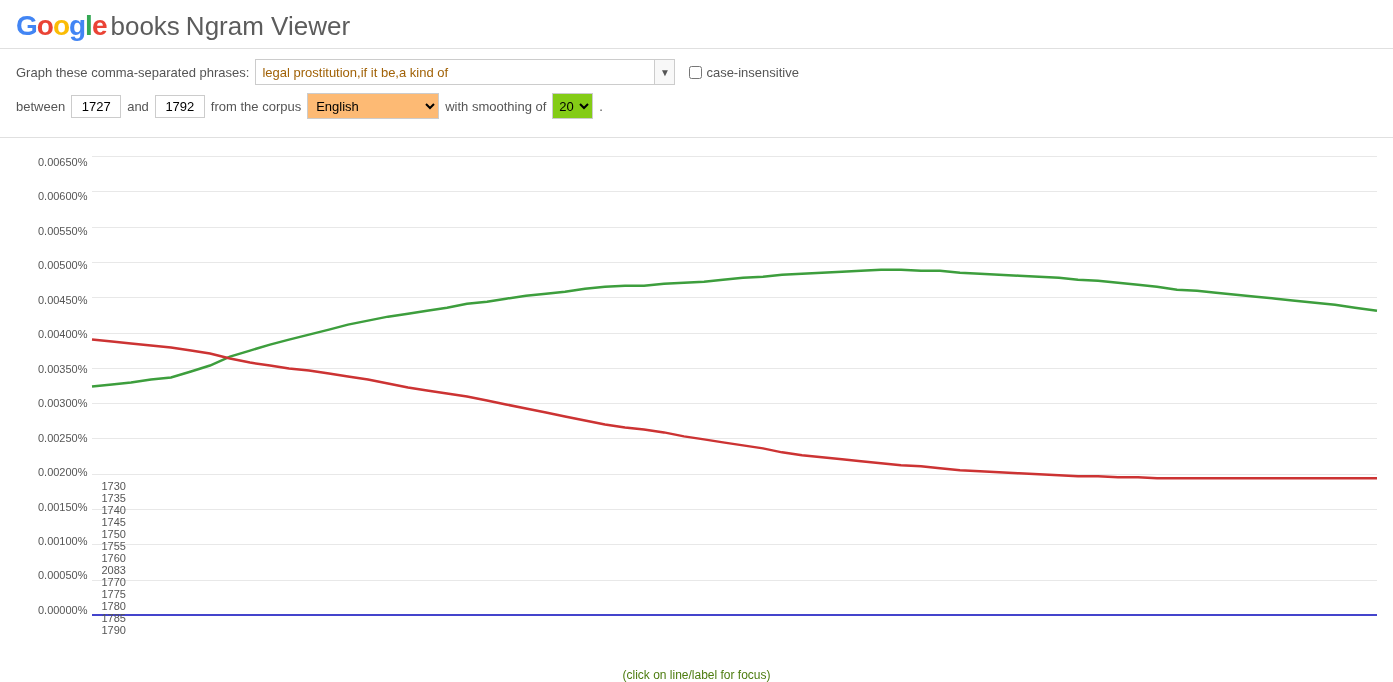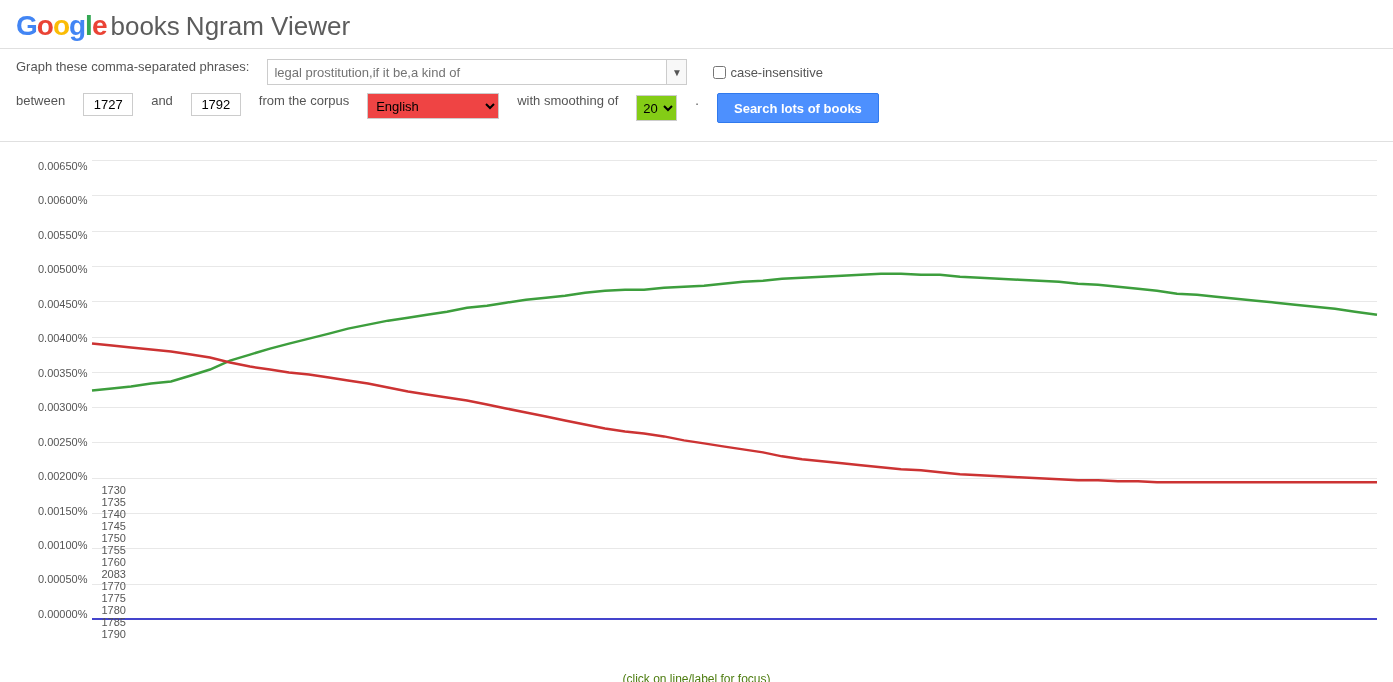--- a/index.html
+++ b/index.html
@@ -11,28 +11,28 @@
     .logo-g { color: #4285F4; }
     .logo-o1 { color: #EA4335; }
     .logo-o2 { color: #FBBC05; }
     .logo-g2 { color: #4285F4; }
     .logo-l { color: #34A853; }
     .logo-e { color: #EA4335; }
     .logo-books { font-size: 26px; color: #5c5c5c; font-weight: normal; margin-left: 4px; }
     .logo-ngram { font-size: 26px; color: #5c5c5c; font-weight: normal; margin-left: 6px; }
 
     #controls { padding: 10px 16px; border-bottom: 1px solid #e0e0e0; }
-    .control-row { display: flex; gap: 18px; margin-bottom: 8px; }
+    .control-row { display: flex; align-items: center; gap: 6px; margin-bottom: 8px; }
     .control-label { color: #555; font-size: 13px; }
-    .phrase-input { width: 400px; height: 26px; border: 1px solid #ccc; padding: 2px 6px; font-size: 13px; color: #737373; }
+    .phrase-input { width: 400px; height: 26px; border: 1px solid #ccc; padding: 2px 6px; font-size: 13px; color: #a16207; }
     .phrase-input-wrap { position: relative; display: inline-flex; align-items: center; }
     .dropdown-arrow { border: 1px solid #ccc; background: #f8f8f8; height: 26px; width: 20px; display: inline-flex; align-items: center; justify-content: center; border-left: none; cursor: pointer; font-size: 10px; color: #555; }
     .checkbox-label { display: flex; align-items: center; gap: 4px; font-size: 13px; color: #555; margin-left: 8px; }
     .year-input { width: 50px; height: 23px; border: 1px solid #ccc; padding: 2px 4px; font-size: 13px; text-align: center; }
-    .corpus-select { height: 26px; border: 1px solid #ccc; padding: 2px 4px; font-size: 13px; background: #ef4444; }
+    .corpus-select { height: 26px; border: 1px solid #ccc; padding: 2px 4px; font-size: 13px; background: #fdba74; }
     .smoothing-wrap { display: inline-flex; align-items: center; gap: 2px; }
     .smoothing-select { height: 26px; border: 1px solid #ccc; padding: 2px 2px; font-size: 13px; background: #84cc16; }
     .search-btn { background: #4d90fe; border: 1px solid #3079ed; color: #fff; padding: 5px 16px; font-size: 13px; font-weight: bold; cursor: pointer; border-radius: 2px; height: 30px; }
 
     #chart-area { padding: 10px 16px 0; position: relative; }
     #chart-container { position: relative; width: 1360px; height: 500px; margin: 8px auto; }
 
     .y-axis { position: absolute; left: 0; top: 0; bottom: 40px; width: 75px; display: flex; flex-direction: column; justify-content: space-between; align-items: flex-end; padding-right: 4px; }
     .y-label { font-size: 11px; color: #555; }
 
@@ -88,21 +88,20 @@
     </select>
     <span class="control-label">with smoothing of</span>
     <div class="smoothing-wrap">
       <select class="smoothing-select">
         <option>0</option><option>1</option><option>2</option><option>3</option><option>4</option>
         <option>5</option><option>6</option><option>7</option><option>8</option><option>9</option>
         <option>10</option><option>15</option><option selected="">20</option><option>25</option><option>30</option>
       </select>
     </div>
     <span class="control-label">.</span>
-    <button class="search-btn">Search lots of books</button>
   </div>
 </div>
 
 <div id="chart-area">
   <div id="chart-container">
 
     <div class="y-axis">
       <span class="y-label">0.00650%</span>
       <span class="y-label">0.00600%</span>
       <span class="y-label">0.00550%</span>

